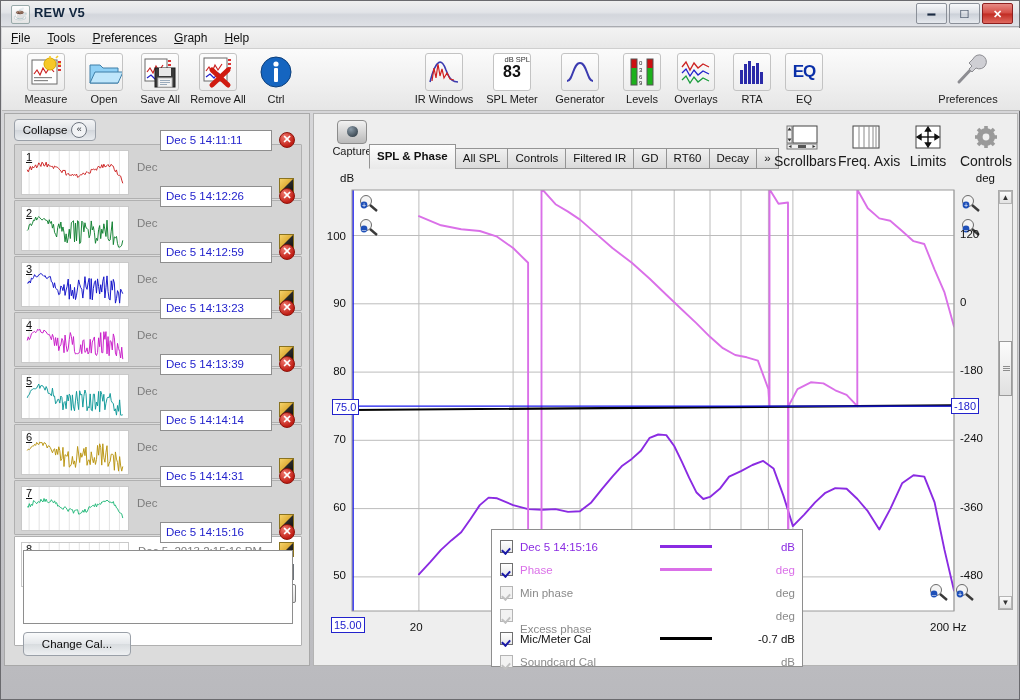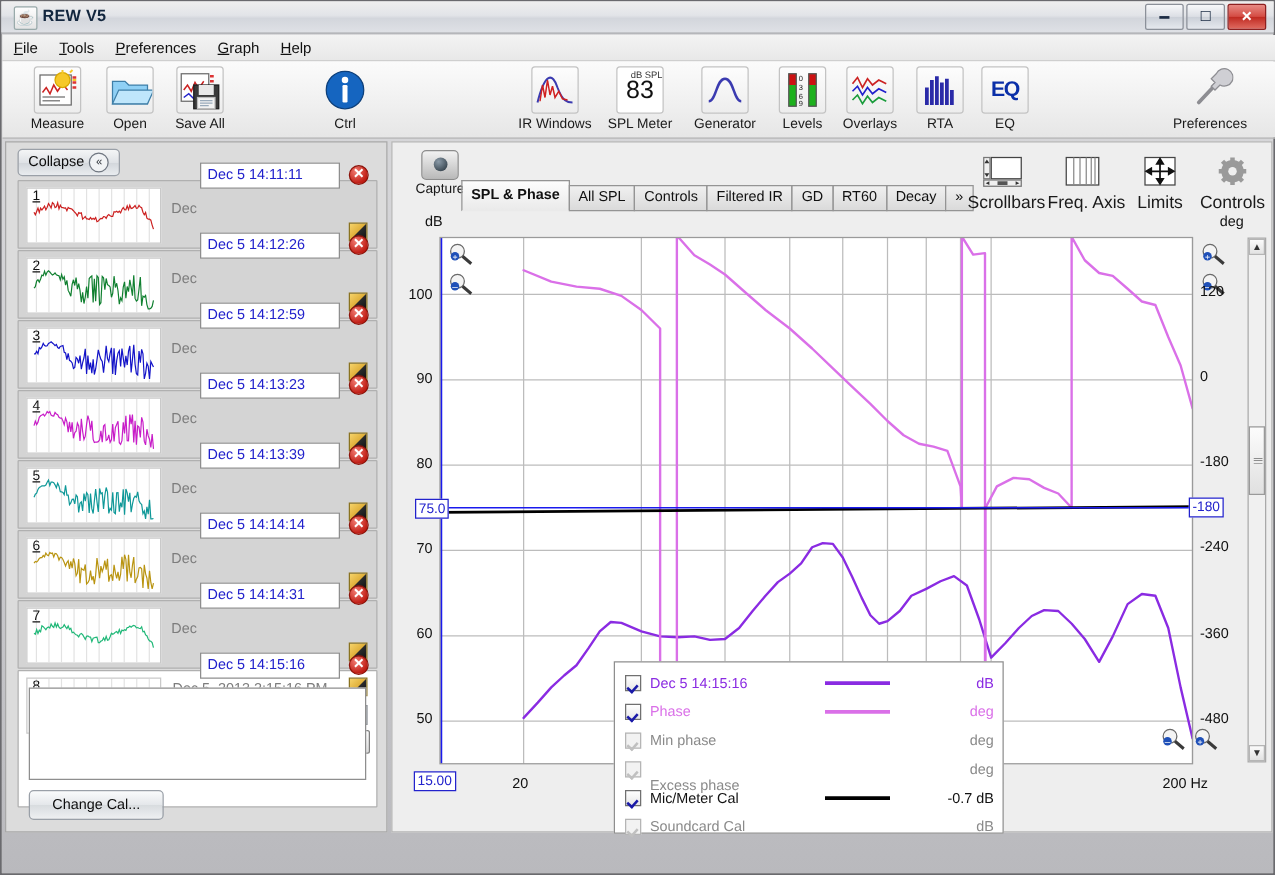--- a/index.html
+++ b/index.html
@@ -339,20 +339,39 @@
     <div class="tb-item" style="left:70px;">
       <div class="tb-ico">
         <svg width="36" height="36" viewBox="0 0 36 36">
           <path d="M4 11 h10 l3 3 h15 v15 h-28 z" fill="#8fd0f5" stroke="#3f7fa8"></path>
           <path d="M4 29 l5 -11 h28 l-5 11 z" fill="#bfe6fb" stroke="#3f7fa8"></path>
         </svg>
       </div>
       <div class="tb-lab">Open</div>
     </div>
 
+    <div class="tb-item" style="left:184px;">
+      <div class="tb-ico">
+        <svg width="36" height="36" viewBox="0 0 36 36">
+          <rect x="4" y="4" width="23" height="23" fill="#fff" stroke="#6b6b6b"></rect>
+          <polyline points="6,17 9,13 12,18 15,11 18,16 22,10" fill="none" stroke="#c22" stroke-width="1.2"></polyline>
+          <polyline points="6,23 10,20 14,24 18,19 22,22" fill="none" stroke="#22c" stroke-width="1.2"></polyline>
+          <g fill="#d33">
+                <rect x="28" y="5" width="3" height="2"></rect>
+                <rect x="28" y="9" width="3" height="2"></rect>
+                <rect x="28" y="13" width="3" height="2"></rect>
+              </g>
+          <g stroke="#d01b10" stroke-width="5" stroke-linecap="round">
+            <line x1="12" y1="16" x2="28" y2="31"></line>
+                <line x1="28" y1="16" x2="12" y2="31"></line>
+          </g>
+        </svg>
+      </div>
+      <div class="tb-lab">Remove All</div>
+    </div>
 
     <div class="tb-item" style="left:242px;">
       <div class="tb-ico plain">
         <svg width="38" height="38" viewBox="0 0 38 38">
           <circle cx="19" cy="19" r="15" fill="#1565c0" stroke="#0d3f7a"></circle>
           <circle cx="19" cy="19" r="15" fill="url(#ig)" opacity=".0"></circle>
           <rect x="17" y="15" width="4" height="14" rx="1" fill="#fff"></rect>
           <circle cx="19" cy="11" r="2.6" fill="#fff"></circle>
         </svg>
       </div>
@@ -365,21 +384,21 @@
           <path d="M4 28 C10 4, 16 4, 20 16 C24 27, 28 28, 32 28" fill="none" stroke="#3b3bb0" stroke-width="1.6"></path>
           <polyline points="6,27 8,14 10,24 12,10 14,22 16,15 18,24 21,19 24,25 28,26" fill="none" stroke="#d02020" stroke-width="1.2"></polyline>
         </svg>
       </div>
       <div class="tb-lab">IR Windows</div>
     </div>
 
     <div class="tb-item" style="left:478px;">
       <div class="tb-ico" style="background:#fff;">
         <div style="font-size:7.5px;color:#333;text-align:right;margin-top:2px;line-height:8px;">dB SPL</div>
-        <div style="font-size:20px;font-weight:normal;color:#111;text-align:center;line-height:16px;">83</div>
+        <div style="font-size:16px;font-weight:bold;color:#111;text-align:center;line-height:16px;">83</div>
       </div>
       <div class="tb-lab">SPL Meter</div>
     </div>
 
     <div class="tb-item" style="left:546px;">
       <div class="tb-ico">
         <svg width="36" height="36" viewBox="0 0 36 36">
           <path d="M5 27 C11 27, 11 9, 18 9 C25 9, 25 27, 31 27" fill="none" stroke="#3b3bb0" stroke-width="2"></path>
         </svg>
       </div>

